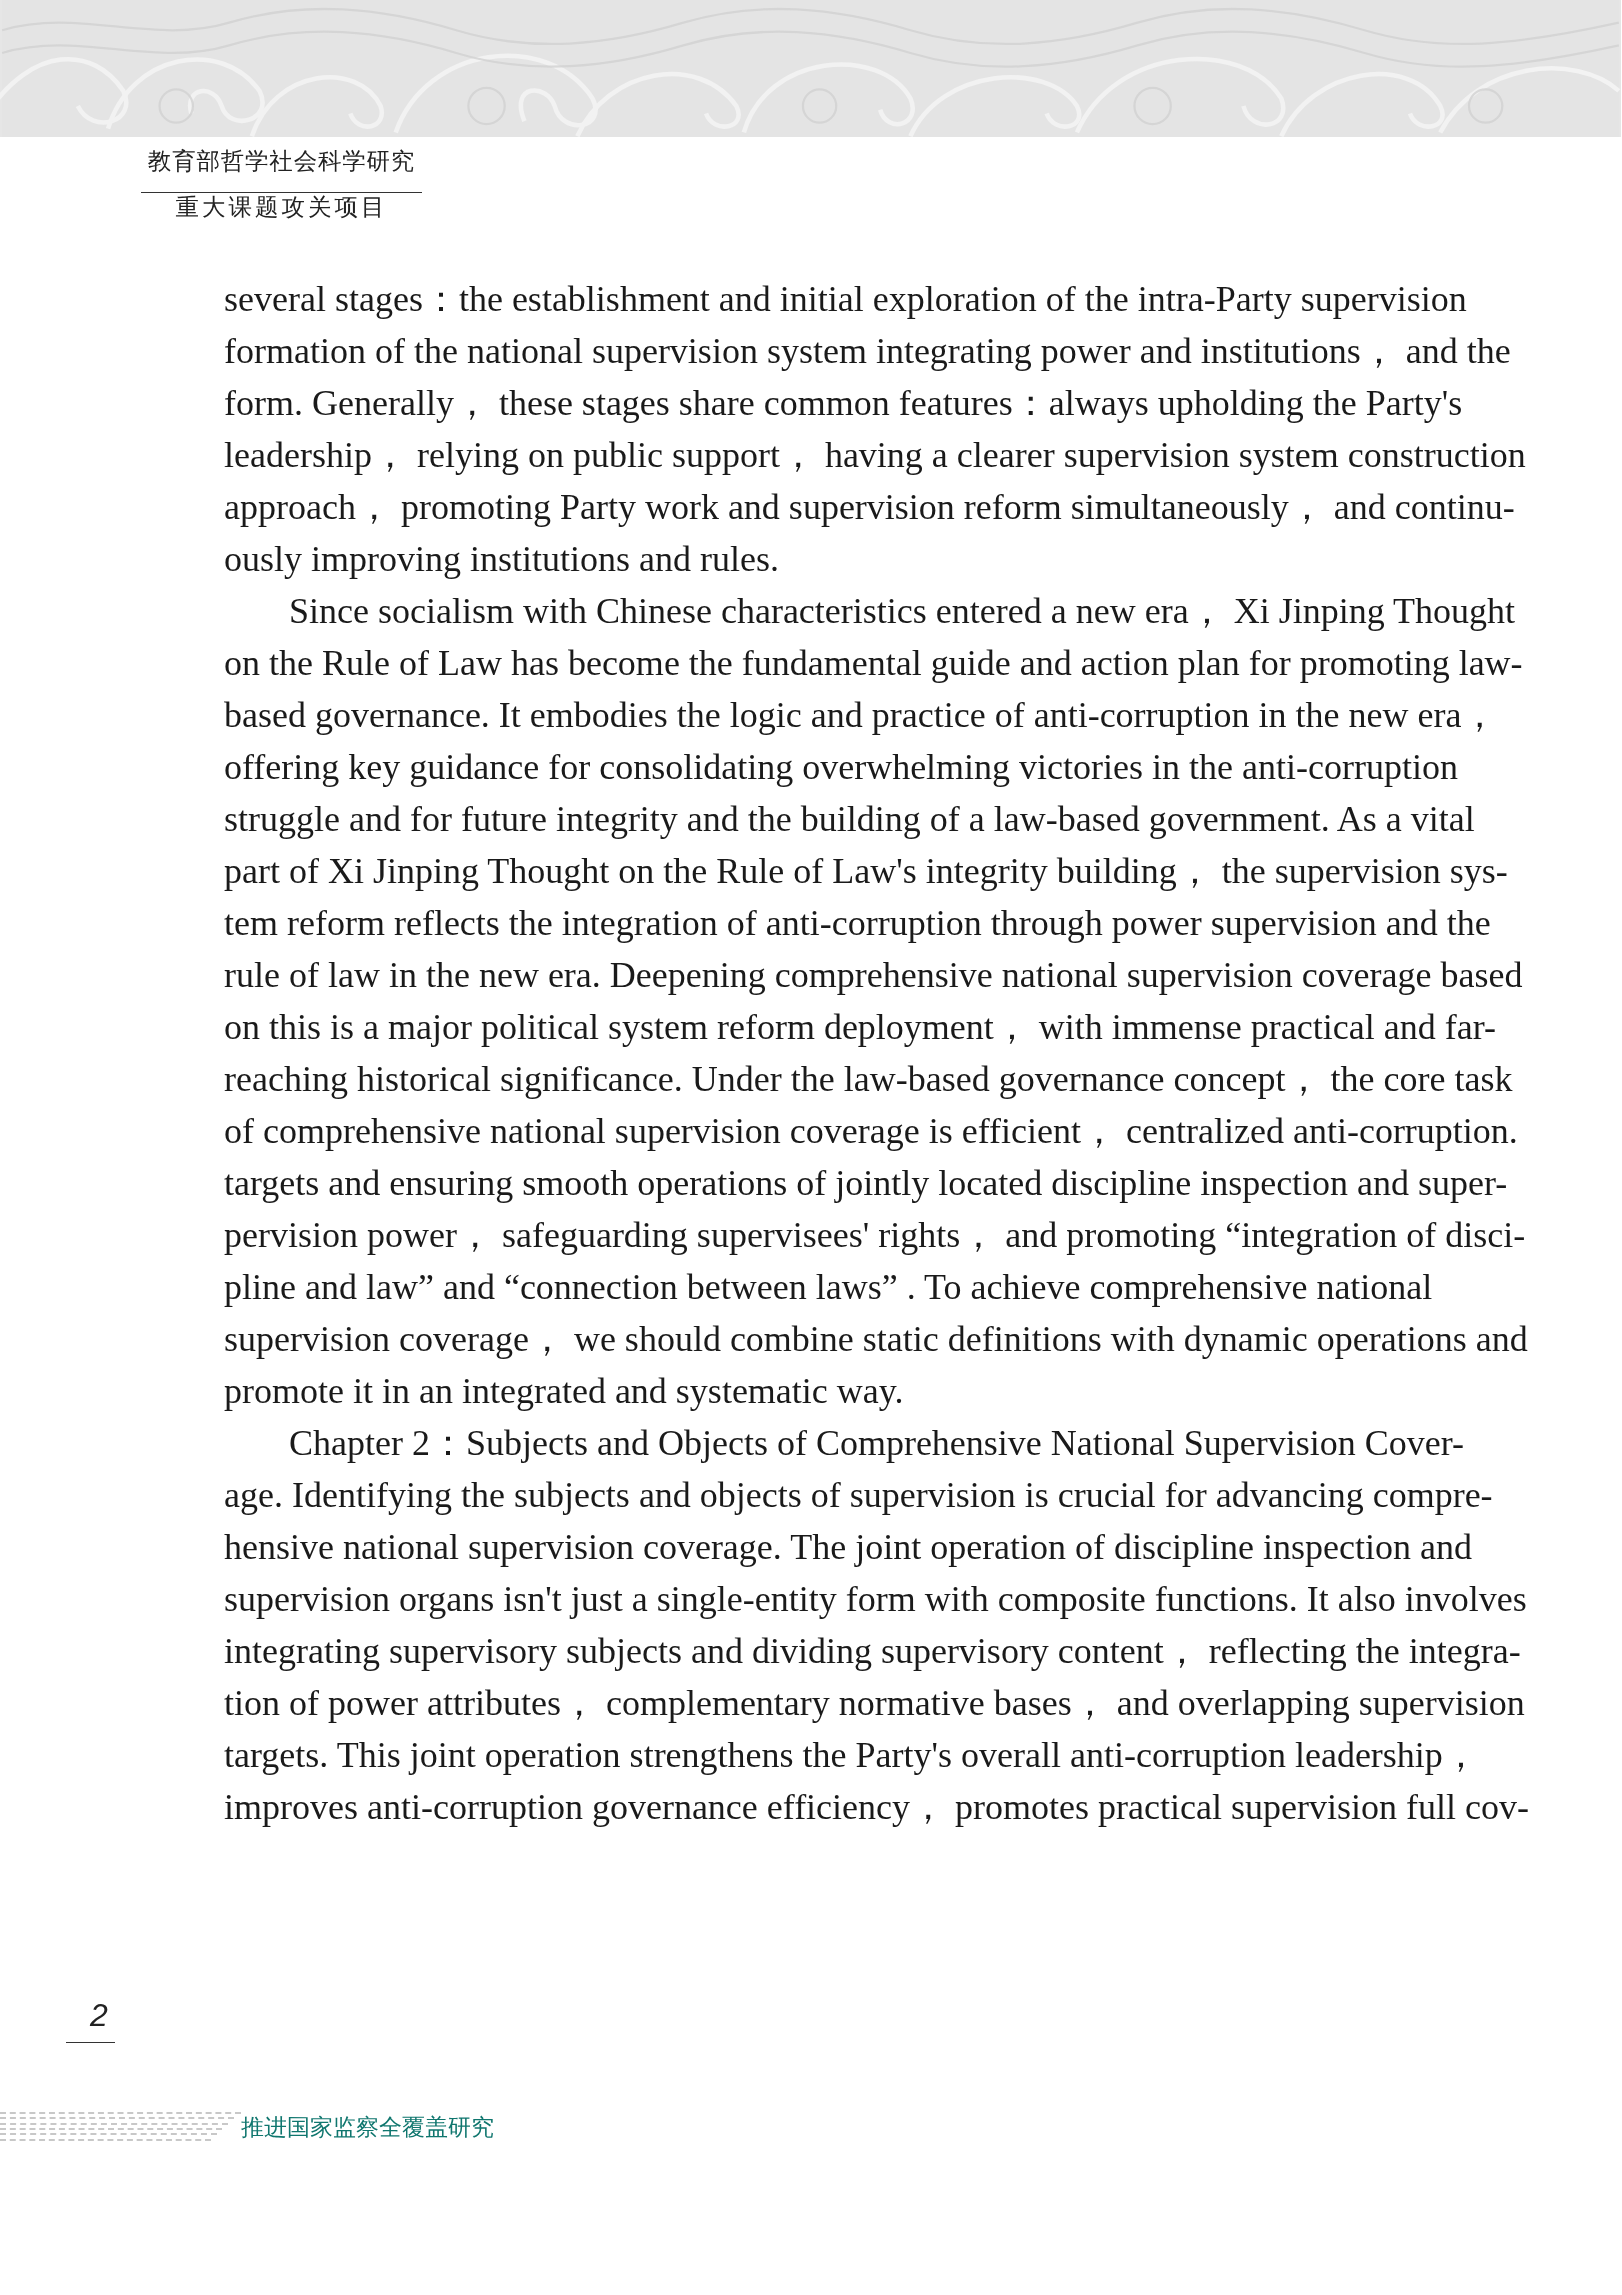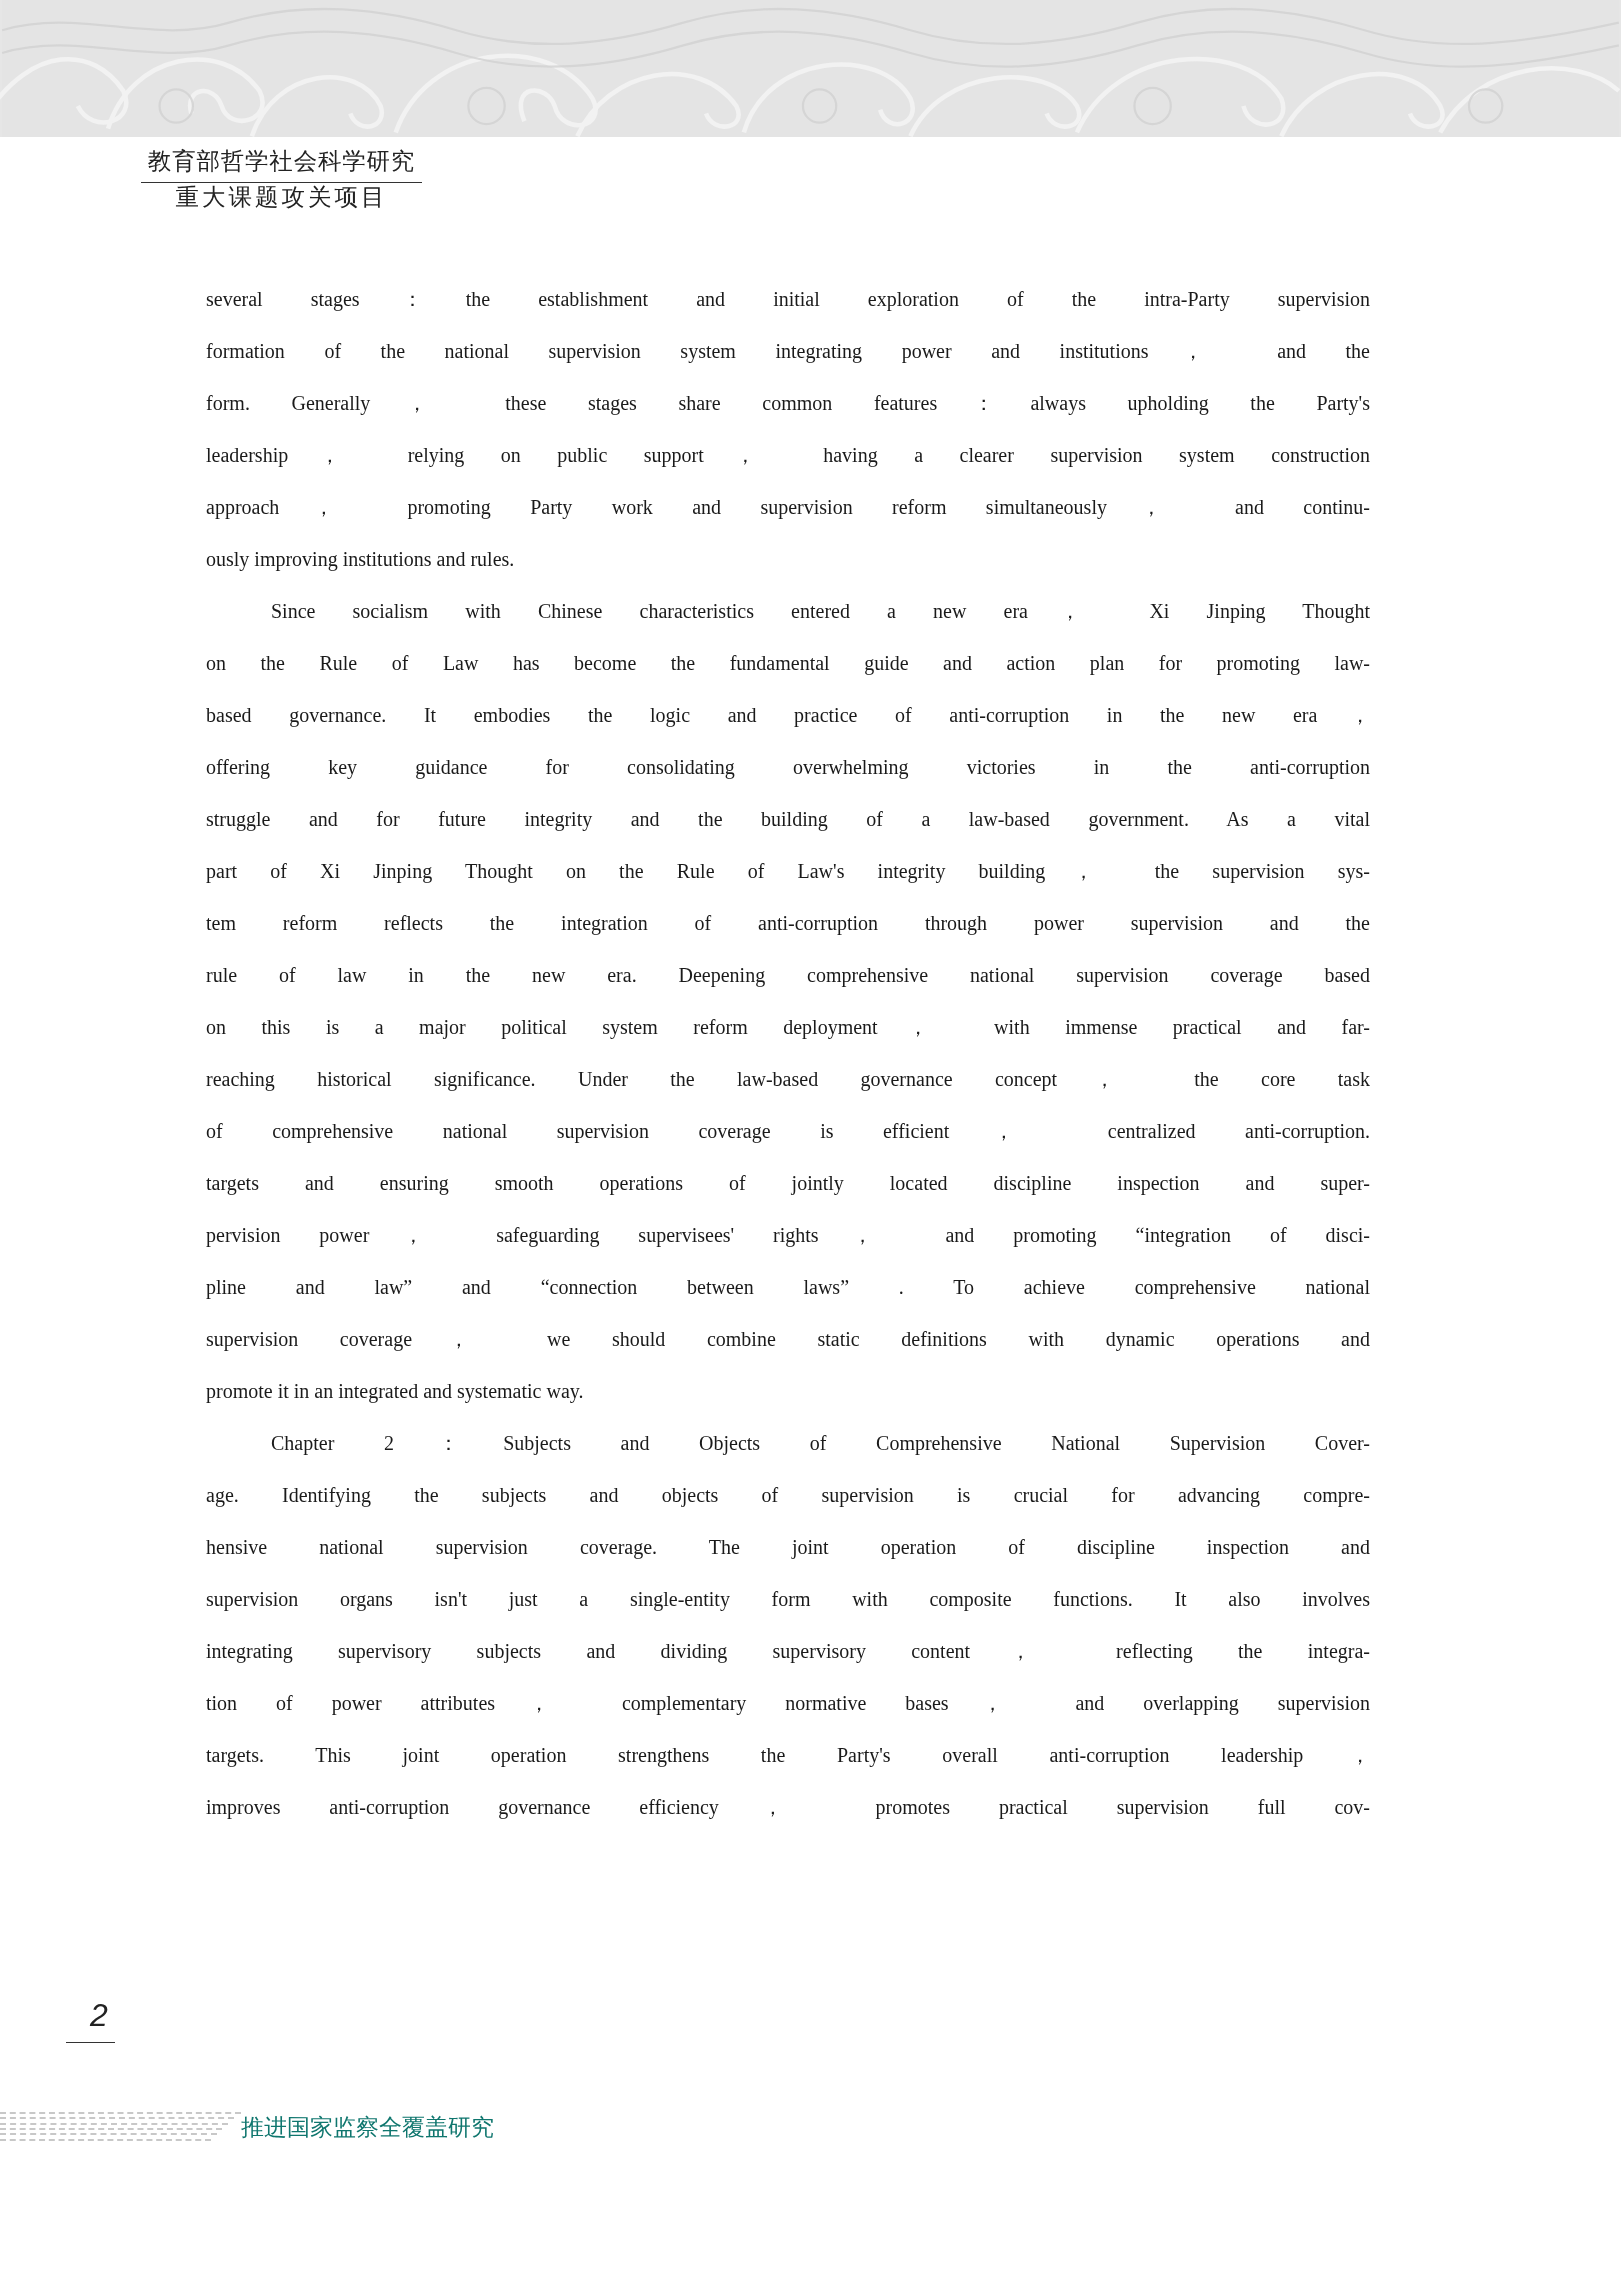--- a/index.html
+++ b/index.html
@@ -3,24 +3,24 @@
 <meta charset="utf-8">
 <style>
   html, body { margin:0; padding:0; background:#ffffff; }
   body { width:1623px; height:2295px; position:relative; overflow:hidden; font-family:"Liberation Serif","DejaVu Serif",serif; color:#1a1a1a; }
 
   
   .banner { position:absolute; left:0; top:0; width:1621px; height:137px; background:#e6e6e6; overflow:hidden; }
   .banner svg { position:absolute; left:0; top:0; }
 
   .running-head { position:absolute; left:141px; top:146px; width:281px; text-align:center; font-family:"DejaVu Sans","Liberation Sans",sans-serif; color:#222; }
-  .rh-line1 { font-size:23.5px; letter-spacing:0.8px; line-height:30px; padding-bottom:6px; border-bottom:1.5px solid #333; white-space:nowrap; }
+  .rh-line1 { font-size:23.5px; letter-spacing:0.8px; line-height:30px; padding-bottom:16px; border-bottom:1.5px solid #333; white-space:nowrap; }
   .rh-line2 { font-size:23.5px; letter-spacing:3px; line-height:29px; white-space:nowrap; }
 
-  .body-text { position:absolute; left:206px; top:273px; width:1164px; font-size:20px; line-height:52px; }
+  .body-text { position:absolute; left:224px; top:273px; width:1164px; font-size:36px; line-height:52px; }
   .line { display:block; height:52px; white-space:nowrap; text-align:justify; text-align-last:justify; overflow:visible; }
   .line.last { text-align:right; text-align-last:left; }
   .line.indent { padding-left:65px; }
 
   .page-number { position:absolute; left:76px; top:1996px; width:46px; text-align:center; font-family:"Liberation Sans","DejaVu Sans",sans-serif; font-style:italic; font-size:32px; color:#222; line-height:38px; }
   .page-rule { position:absolute; left:66px; top:2042px; width:49px; height:0; border-top:1.5px solid #333; }
 
   .footer-dots { position:absolute; left:0; top:2112px; width:243px; height:30px; }
   .footer-dots .dl { position:absolute; left:0; height:0; border-top:2.3px dashed #c8c8c8; }
   .footer-title { position:absolute; left:241px; top:2112px; font-family:"DejaVu Sans","Liberation Sans",sans-serif; font-size:23px; color:#0f766e; letter-spacing:0px; line-height:30px; white-space:nowrap; }

